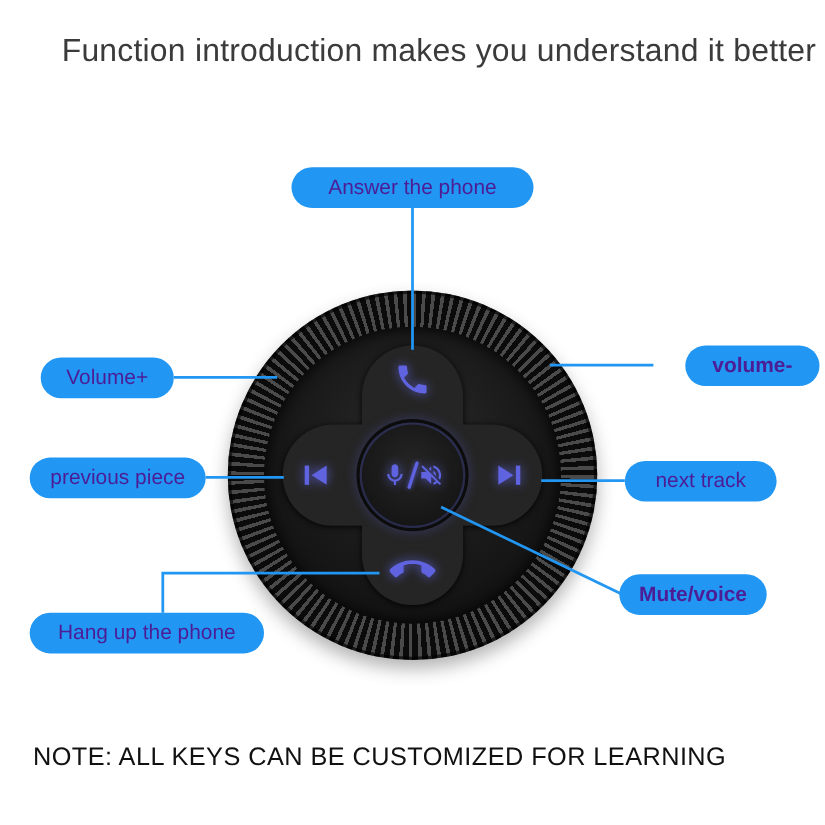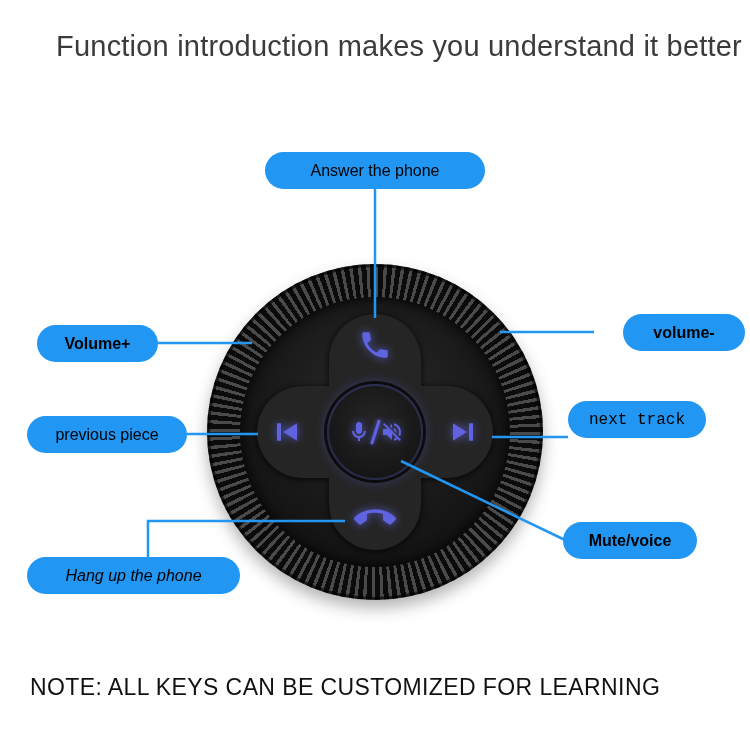--- a/index.html
+++ b/index.html
@@ -22,32 +22,32 @@
     letter-spacing:0.2px;
     padding-left:48px;
   }
   .footer-note {
     position:absolute; left:30px; top:674px;
     font-size:23px; color:var(--note_text,#111); letter-spacing:0.4px;
   }
   .pill {
     position:absolute;
     background:var(--accent,#2196f3);
-    color:#000000;
+    color:#4c1d95;
     border-radius:19px;
     display:flex; align-items:center; justify-content:center;
-    font-size:16px; white-space:nowrap;
+    font-size:19px; white-space:nowrap;
   }
   .pill-answer   { left:265px; top:152px; width:220px; height:37px; }
-  .pill-volup    { left:37px;  top:325px; width:121px; height:37px;font-weight:bold; }
+  .pill-volup    { left:37px;  top:325px; width:121px; height:37px; }
   .pill-voldown  { left:623px; top:314px; width:122px; height:37px;font-weight:bold; }
   .pill-prev     { left:27px;  top:416px; width:160px; height:37px;text-align:right; }
-  .pill-next     { left:568px; top:401px; width:138px; height:37px;font-family:Liberation Mono, monospace; }
+  .pill-next     { left:568px; top:419px; width:138px; height:37px; }
   .pill-mute     { left:563px; top:522px; width:134px; height:37px;font-weight:bold; }
-  .pill-hangup   { left:27px;  top:557px; width:213px; height:37px;font-style:italic; }
+  .pill-hangup   { left:27px;  top:557px; width:213px; height:37px; }
 
   
   .wheel { position:absolute; left:207px; top:264px; width:336px; height:336px; }
   .knurl {
     position:absolute; inset:0; border-radius:50%;
     background:repeating-conic-gradient(from 0deg, #4a4a4a 0deg 1.2deg, #0b0b0b 1.2deg 3deg);
     box-shadow:0 8px 16px rgba(0,0,0,.30), inset 0 0 0 3px rgba(0,0,0,.65);
   }
   .face {
     position:absolute; left:33px; top:33px; width:270px; height:270px; border-radius:50%;

